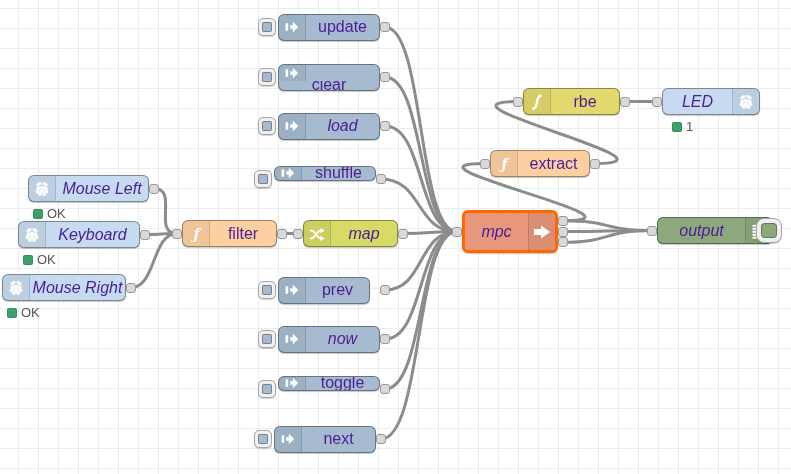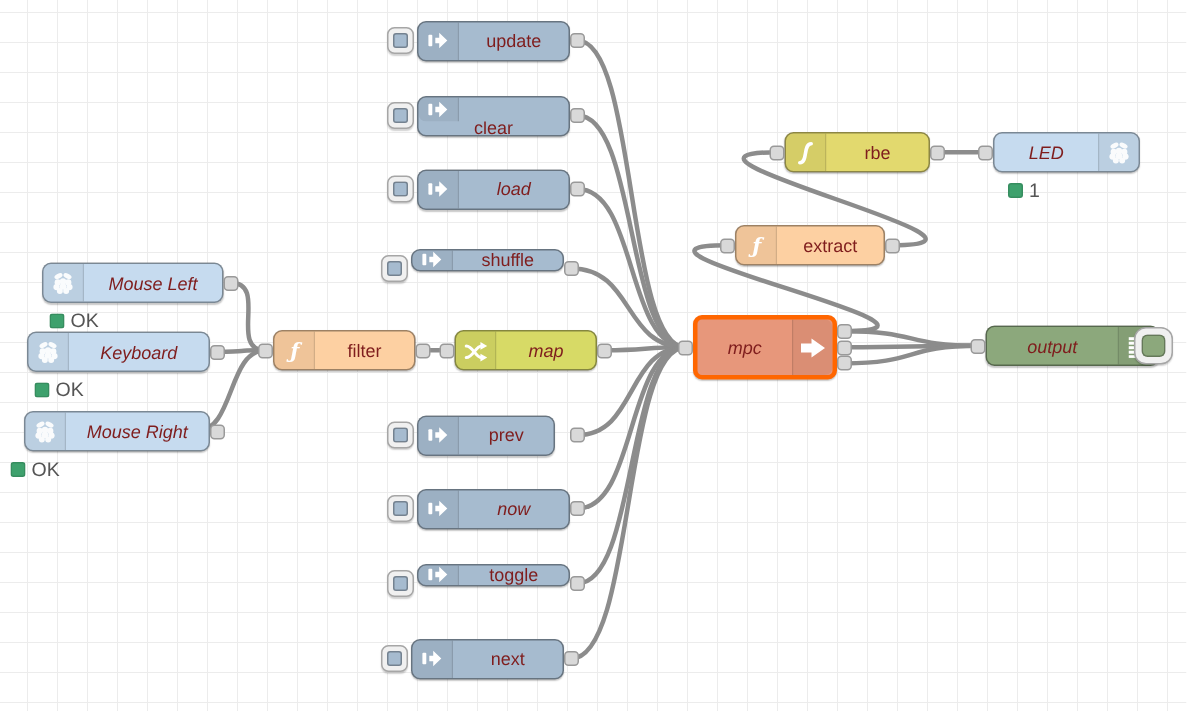--- a/index.html
+++ b/index.html
@@ -19,21 +19,21 @@
     position:absolute;display:flex;box-sizing:border-box;
     border:1px solid rgba(0,0,0,0.38);border-radius:6px;
     box-shadow:0 1px 1px rgba(0,0,0,0.22);z-index:2;cursor:move;
   }
   .node.selected{border-width:3px;}
   .icon-box{width:26px;display:flex;align-items:center;justify-content:center;background:rgba(0,0,0,0.055);flex:none;}
   .icon-box.left{border-right:1px solid rgba(0,0,0,0.12);border-radius:5px 0 0 5px;}
   .icon-box.right{border-left:1px solid rgba(0,0,0,0.12);border-radius:0 5px 5px 0;}
   .node-label{
     flex:1;display:flex;align-items:center;justify-content:center;
-    font-size:12px;color:#7f1d1d;padding:2px 5px;white-space:nowrap;overflow:hidden;
+    font-size:16px;color:#4c1d95;padding:2px 5px;white-space:nowrap;overflow:hidden;
   }
   .node-label.italic{font-style:italic;}
   .port{
     position:absolute;width:10px;height:10px;background:#d9d9d9;
     border:1px solid #999;border-radius:3px;box-sizing:border-box;z-index:4;cursor:crosshair;
   }
   .inject-btn{
     position:absolute;width:18px;height:18px;border-radius:5px;background:#f0f0f0;
     border:1px solid #a6a6a6;box-sizing:border-box;display:flex;align-items:center;
     justify-content:center;z-index:2;cursor:pointer;box-shadow:0 1px 1px rgba(0,0,0,0.18);
@@ -114,21 +114,21 @@
           </g>
         </svg>
       </span>
       <span class="node-label italic">Keyboard</span>
       <span class="port" style="left: 121px; top: 7.5px;"></span>
     </div>
     <div class="status" style="left: 23px; top: 252px;">
       <span class="status-dot" style="background: rgb(62, 161, 109);"></span>
       <span>OK</span>
     </div>
-    <div class="node" style="left: 2px; top: 274px; width: 124px; height: 27px; background: rgb(198, 219, 239); margin-left: 14px;">
+    <div class="node" style="left: 2px; top: 274px; width: 124px; height: 27px; background: rgb(198, 219, 239);">
       <span class="icon-box left">
         <svg width="16" height="16" viewBox="0 0 16 16" xmlns="http://www.w3.org/2000/svg">
           <g fill="#fff" opacity="0.93">
         <ellipse cx="5" cy="3.1" rx="2.9" ry="1.6" transform="rotate(-27 5 3.1)"></ellipse>
         <ellipse cx="11" cy="3.1" rx="2.9" ry="1.6" transform="rotate(27 11 3.1)"></ellipse>
         <circle cx="4.5" cy="7.3" r="2.1"></circle>
             <circle cx="11.5" cy="7.3" r="2.1"></circle>
             <circle cx="8" cy="6.6" r="2.1"></circle>
         <circle cx="3.7" cy="10.4" r="2.1"></circle>
             <circle cx="8" cy="10" r="2.2"></circle>

